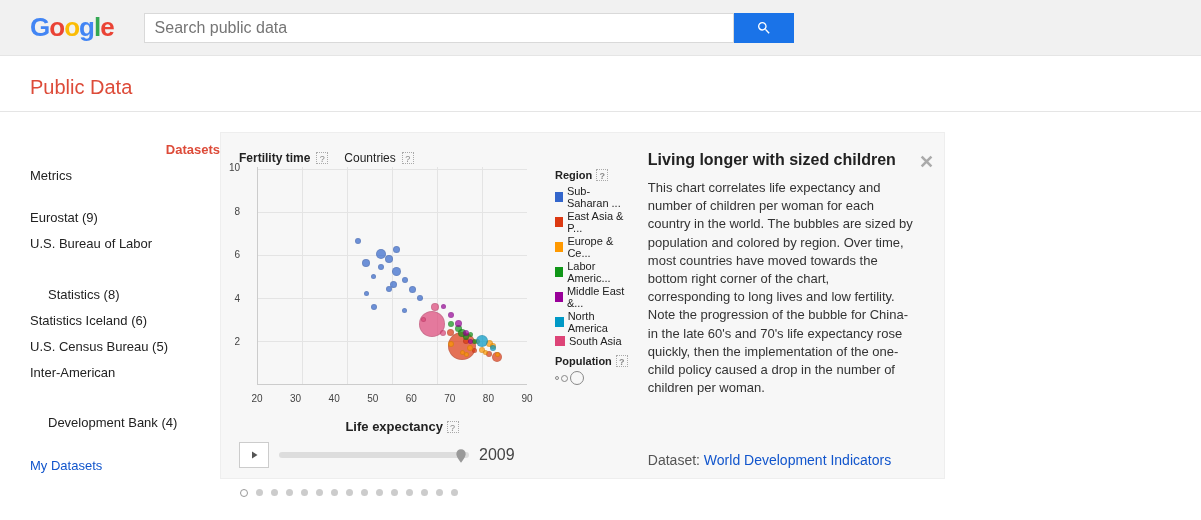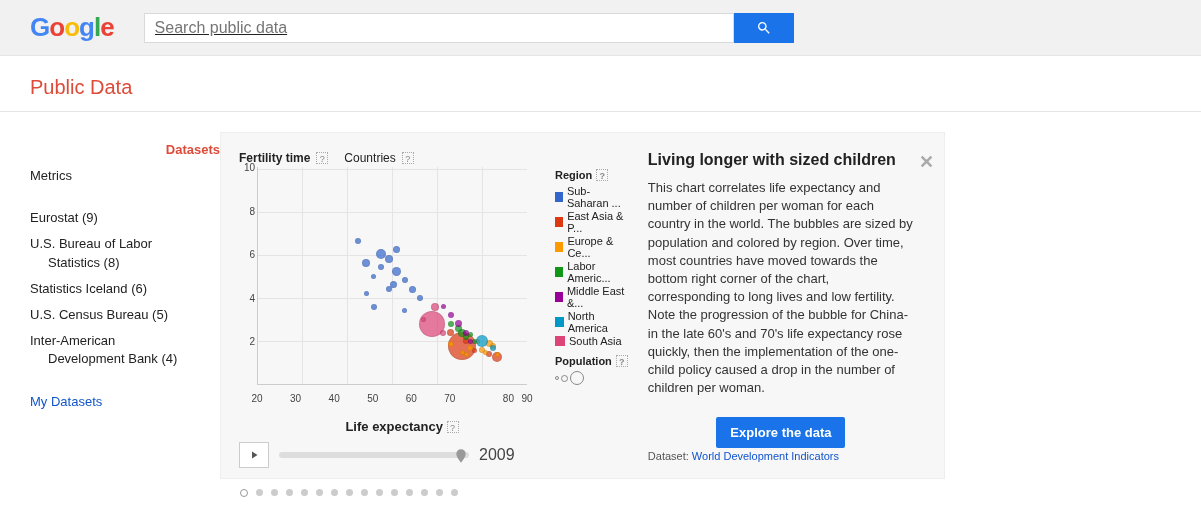--- a/index.html
+++ b/index.html
@@ -3,56 +3,56 @@
 <meta charset="utf-8">
 <style>
   * { box-sizing: border-box; margin: 0; padding: 0; }
   body { font-family: Arial, sans-serif; font-size: 13px; color: #222; background: #fff; }
   
   
   .header { background: #f1f1f1; border-bottom: 1px solid #e5e5e5; padding: 12px 30px; display: flex; align-items: center; gap: 30px; }
   .google-logo { font-size: 26px; font-weight: bold; letter-spacing: -1px; }
   .logo-g1 { color: #4285F4; } .logo-o1 { color: #EA4335; } .logo-o2 { color: #FBBC05; }
   .logo-g2 { color: #4285F4; } .logo-l { color: #34A853; } .logo-e { color: #EA4335; }
-  .search-wrap { display: flex; text-decoration: underline; }
+  .search-wrap { display: flex; }
   .search-input { width: 590px; height: 30px; border: 1px solid #d9d9d9; padding: 0 10px; font-size: 16px; color: #aaa; outline: none; }
   .search-btn { width: 60px; height: 30px; background: #1a73e8; border: none; cursor: pointer; display: flex; align-items: center; justify-content: center; }
   .search-btn svg { width: 16px; height: 16px; fill: #fff; }
   
   
   .subheader { padding: 20px 30px 12px; border-bottom: 1px solid #e5e5e5; }
   .subheader h1 { font-size: 20px; font-weight: normal; color: #dd4b39; }
   
   
   .main { display: flex; padding: 20px 30px 0; gap: 0; }
   .sidebar { width: 190px; padding-top: 10px; }
   .content { flex: 0 0 725px; }
   
   
   .side-block { margin-bottom: 24px; }
   .side-head { color: #dd4b39; font-weight: bold; font-size: 13px; margin-bottom: 10px; display: block; text-align: right; }
   .side-item { color: #222; display: block; margin-bottom: 8px; line-height: 1.4; cursor: pointer; }
-  .side-item .indent { display: block; padding-left: 18px; }
+  .side-item .indent { display: block; padding-left: 18px; margin-top: 32px; }
   .side-link { color: #1155cc; cursor: pointer; }
   
   
   .card { background: #f7f7f7; border: 1px solid #eee; display: flex; padding: 18px 10px 10px 18px; gap: 20px; min-height: 340px; position: relative; }
   .chart-pane { flex: 0 0 380px; }
   .desc-pane { flex: 1; position: relative; padding-right: 20px; }
   
   
   .chart-head { display: flex; align-items: center; gap: 6px; margin-bottom: 2px; }
   .chart-head .lbl { font-weight: bold; font-size: 12px; }
   .chart-head .sub { font-size: 12px; }
   .qmark { display: inline-block; width: 12px; height: 12px; border: 1px dotted #aaa; color: #888; font-size: 9px; text-align: center; line-height: 12px; cursor: pointer; }
   
   
   .chart-axes { position: relative; width: 290px; height: 230px; }
   .y-ticks { position: absolute; left: -18px; top: 0; bottom: 12px; width: 18px; }
-  .y-ticks span { position: absolute; right: 2px; font-size: 10px; color: #444; transform: translateY(-50%); }
+  .y-ticks span { position: absolute; right: 17px; font-size: 10px; color: #444; transform: translateY(-50%); }
   .plot { position: absolute; left: 0; top: 0; width: 270px; height: 218px; border-left: 1px solid #ccc; border-bottom: 1px solid #ccc; background:
     repeating-linear-gradient(to right, transparent, transparent 44px, #e4e4e4 44px, #e4e4e4 45px),
     repeating-linear-gradient(to top, transparent, transparent 42px, #e4e4e4 42px, #e4e4e4 43px);
   }
   .x-ticks { position: absolute; left: 0; top: 218px; width: 270px; }
   .x-ticks span { position: absolute; top: 8px; font-size: 10px; color: #444; transform: translateX(-50%); }
   .xlabel-row { text-align: center; padding-top: 22px; padding-left: 0; width: 290px; }
   .xlabel-row .lbl { font-weight: bold; font-size: 13px; }
   
   .bubble { position: absolute; border-radius: 50%; opacity: 0.7; border: 1px solid rgba(0,0,0,0.15); }
@@ -74,21 +74,21 @@
   .slider-track { flex: 0 0 190px; height: 6px; background: #ddd; border-radius: 3px; position: relative; }
   .slider-thumb { position: absolute; right: 0; top: -5px; }
   .slider-thumb svg { width: 16px; height: 18px; fill: #999; }
   .year { font-size: 16px; color: #444; }
   
   
   .close-x { position: absolute; right: 0; top: 0; color: #aaa; font-size: 18px; font-weight: bold; cursor: pointer; }
   .desc-pane h2 { font-size: 16px; margin-bottom: 10px; }
   .desc-pane p { font-size: 13px; line-height: 1.4; color: #333; }
   .explore-btn { background: #1a73e8; color: #fff; border: none; padding: 8px 14px; font-size: 13px; font-weight: bold; border-radius: 2px; cursor: pointer; margin: 20px auto 0; display: block; }
-  .source-lines { position: absolute; bottom: 6px; left: 0; font-size: 11px; color: #555; }
+  .source-lines { position: absolute; bottom: 0; left: 0; font-size: 14px; color: #555; }
   .source-lines a { color: #1155cc; cursor: pointer; }
   
   
   .dots { display: flex; gap: 8px; padding: 10px 20px; }
   .dot { width: 7px; height: 7px; border-radius: 50%; background: #ccc; cursor: pointer; }
   .dot.active { background: transparent; border: 1px solid #999; width: 8px; height: 8px; }
 </style>
 </head>
 <body>
 
@@ -207,21 +207,21 @@
                   <div class="bubble" style="width: 6px; height: 6px; left: 182.143px; top: 162.68px; background: rgb(221, 68, 119);"></div>
                   <div class="bubble" style="width: 5px; height: 5px; left: 163.357px; top: 150.1px; background: rgb(221, 68, 119);"></div>
                 </div>
               <div class="x-ticks" id="x-ticks">
                   <span style="left: 0px;">20</span>
                   <span style="left: 38.5714px;">30</span>
                   <span style="left: 77.1429px;">40</span>
                   <span style="left: 115.714px;">50</span>
                   <span style="left: 154.286px;">60</span>
                   <span style="left: 192.857px;">70</span>
-                  <span style="left: 231.429px; margin-left: 20px;">80</span>
+                  <span style="left: 231.429px;">80</span>
                   <span style="left: 270px;">90</span>
                 </div>
             </div>
             <div class="xlabel-row">
               <span class="lbl">Life expectancy</span>
               <span class="qmark">?</span>
             </div>
           </div>
 
           <div class="legend">
@@ -285,21 +285,20 @@
             </div>
           </div>
           <span class="year">2009</span>
         </div>
       </div>
 
       <div class="desc-pane">
         <span class="close-x">✕</span>
         <h2>Living longer with sized children</h2>
         <p>This chart correlates life expectancy and number of children per woman for each country in the world. The bubbles are sized by population and colored by region. Over time, most countries have moved towards the bottom right corner of the chart, corresponding to long lives and low fertility. Note the progression of the bubble for China- in the late 60's and 70's life expectancy rose quickly, then the implementation of the one-child policy caused a drop in the number of children per woman.</p>
-        <button class="explore-btn">Explore the data</button>
         <div class="source-lines">
           <div><span>Dataset:</span> <a>World Development Indicators</a></div>
         </div>
       </div>
     </div>
 
     <div class="dots" id="dots">
         <div class="dot active"></div>
         <div class="dot"></div>
         <div class="dot"></div>

